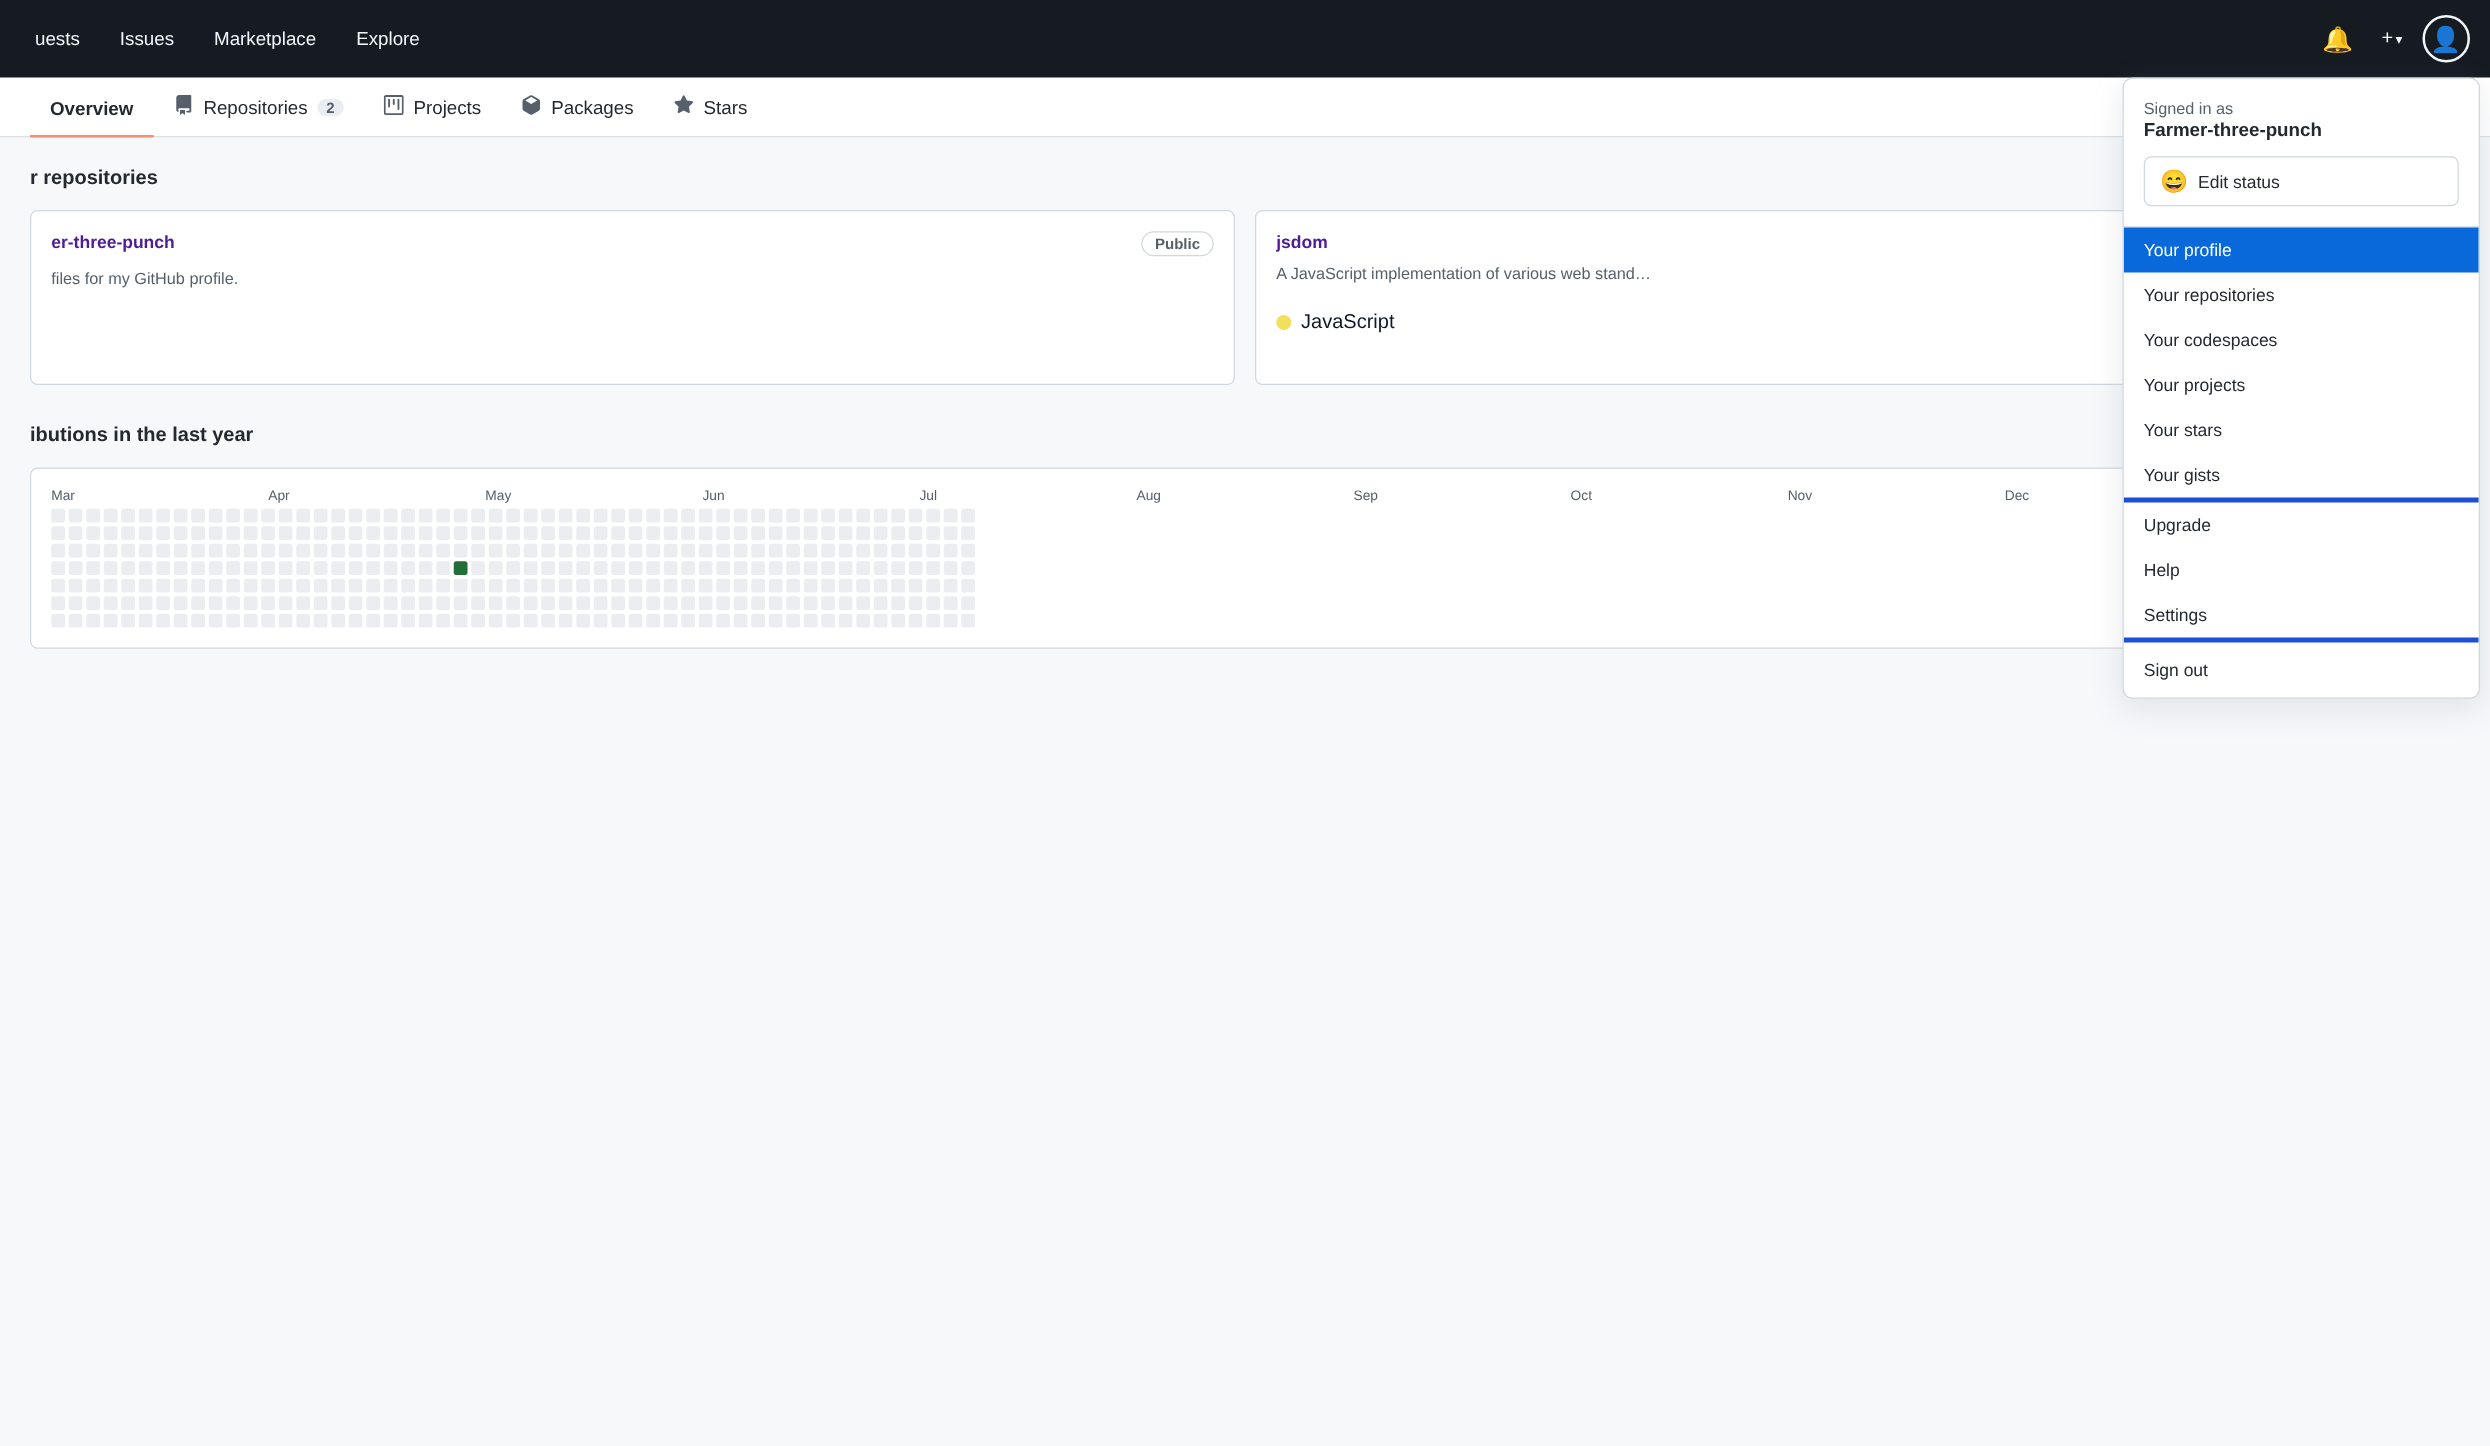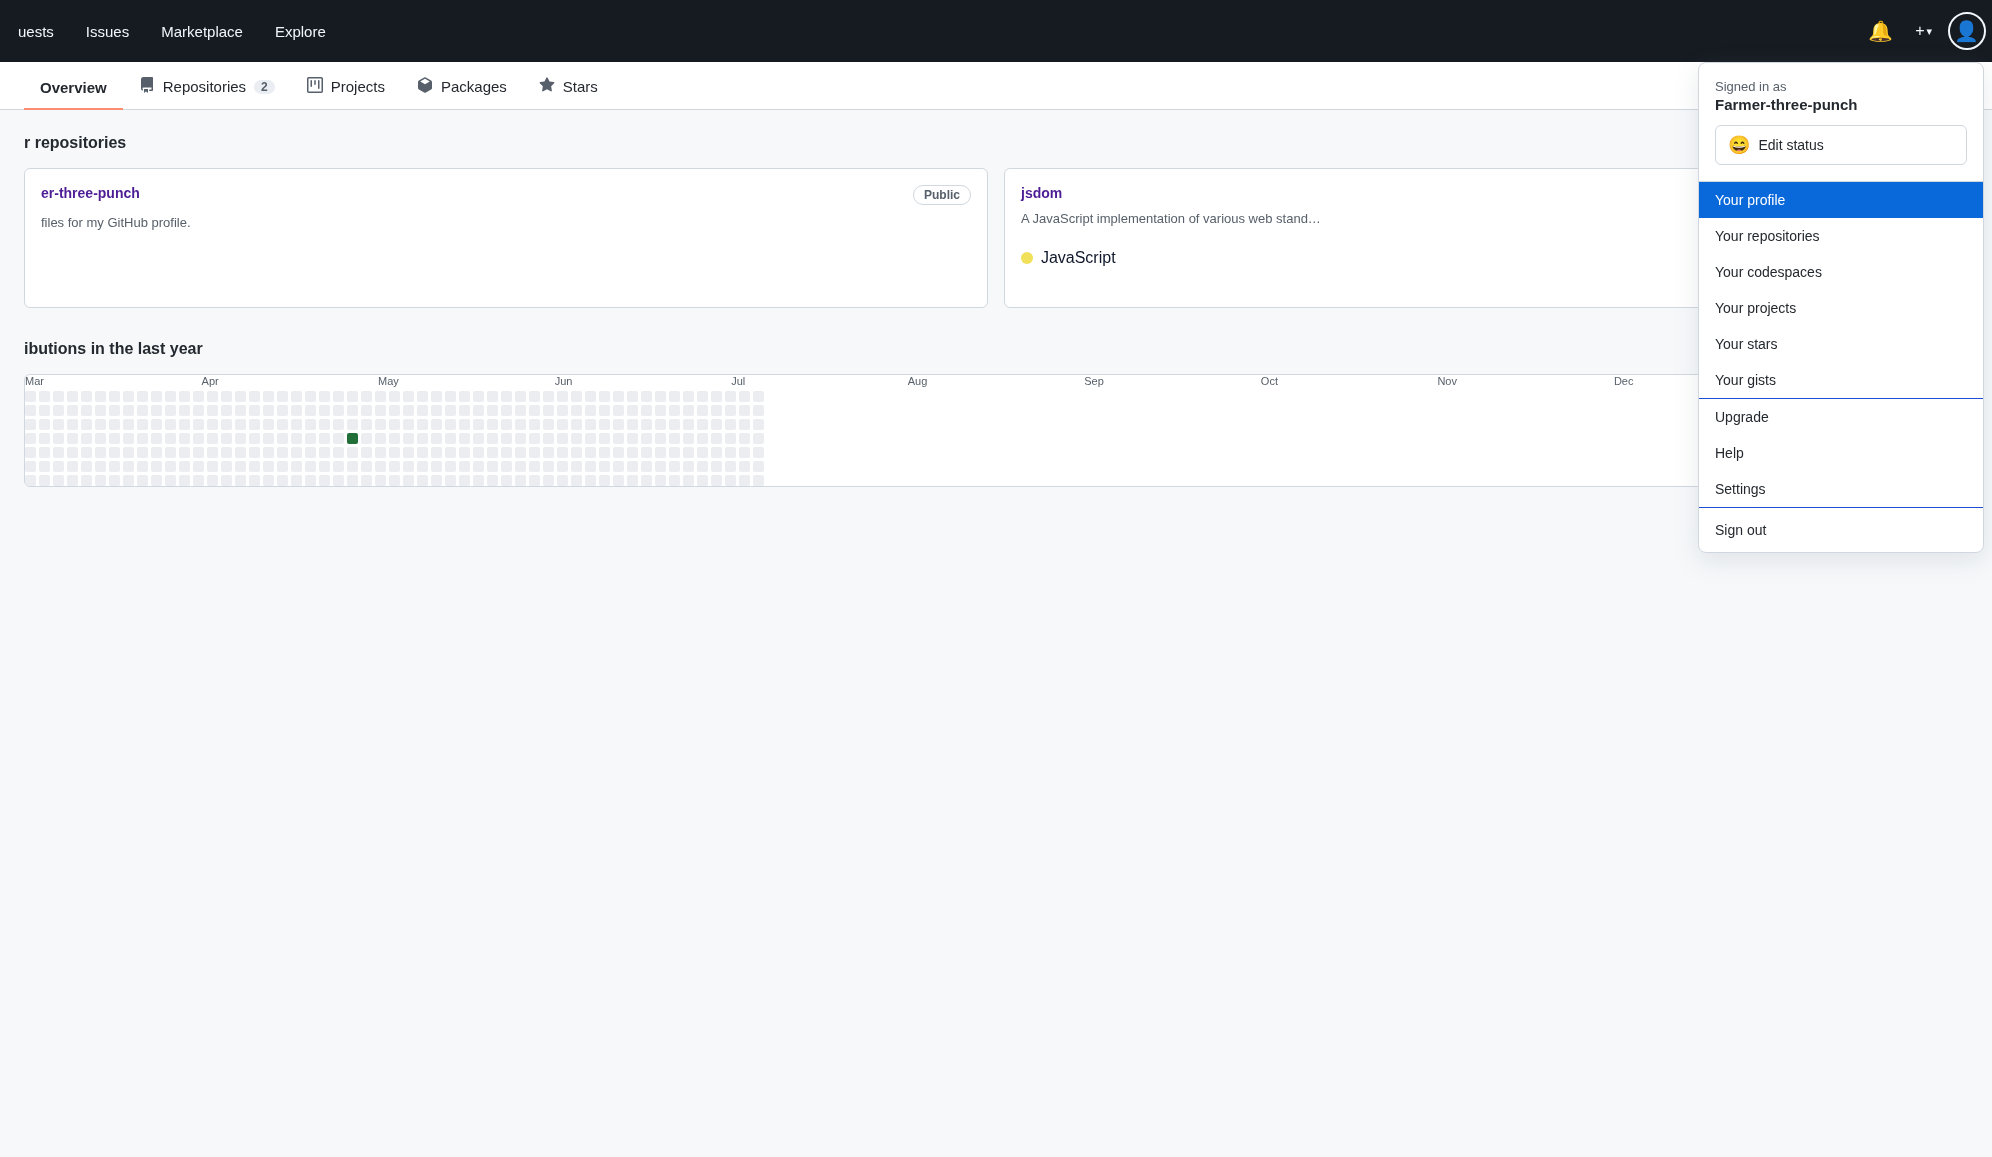--- a/index.html
+++ b/index.html
@@ -9,21 +9,21 @@
       background: #f6f8fa;
       color: #24292f;
     }
 
     
     .header {
       background: #161b22;
       height: 62px;
       display: flex;
       align-items: center;
-      padding: 0 6px;
+      padding: 0 16px;
       position: relative;
       z-index: 100;
     }
     .header-nav {
       display: flex;
       align-items: center;
       gap: 8px;
       flex: 1;
     }
     .header-nav-item {
@@ -190,20 +190,21 @@
     .contribution-title {
       font-size: 16px;
       font-weight: 600;
       color: #24292f;
       margin-bottom: 16px;
     }
     .contribution-graph {
       background: #fff;
       border: 1px solid #d0d7de;
       border-radius: 6px;
+      padding: 16px;
       overflow: hidden;
     }
     .graph-months {
       display: flex;
       gap: 0;
       margin-bottom: 4px;
       padding-left: 0;
     }
     .month-label {
       font-size: 11px;
@@ -264,21 +265,21 @@
       border-radius: 6px;
       background: #fff;
       cursor: pointer;
       font-size: 14px;
       color: #24292f;
     }
     .status-emoji {
       font-size: 18px;
     }
     .dropdown-section {
-      border-bottom: 1px solid #1d4ed8;
+      border-bottom: 4px solid #1d4ed8;
     }
     .dropdown-item {
       display: block;
       width: 100%;
       padding: 10px 16px;
       background: none;
       border: none;
       text-align: left;
       font-size: 14px;
       color: #24292f;

